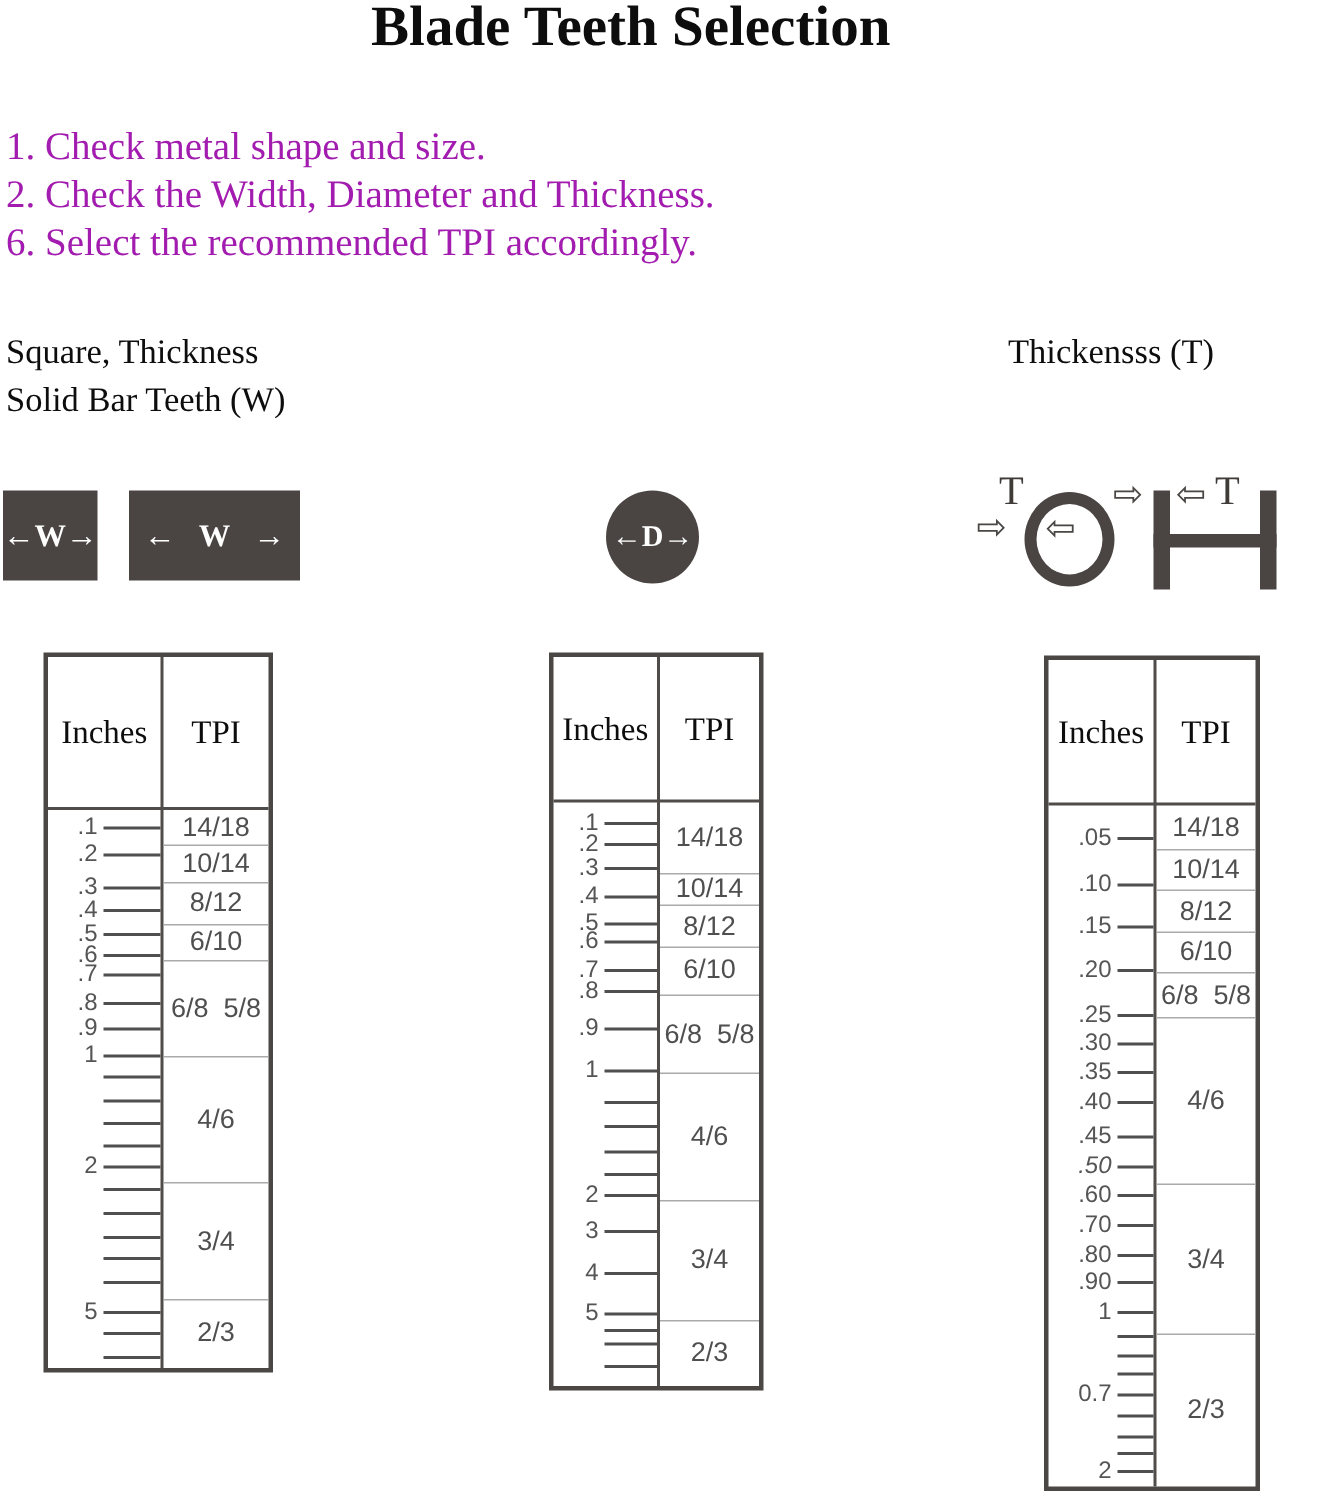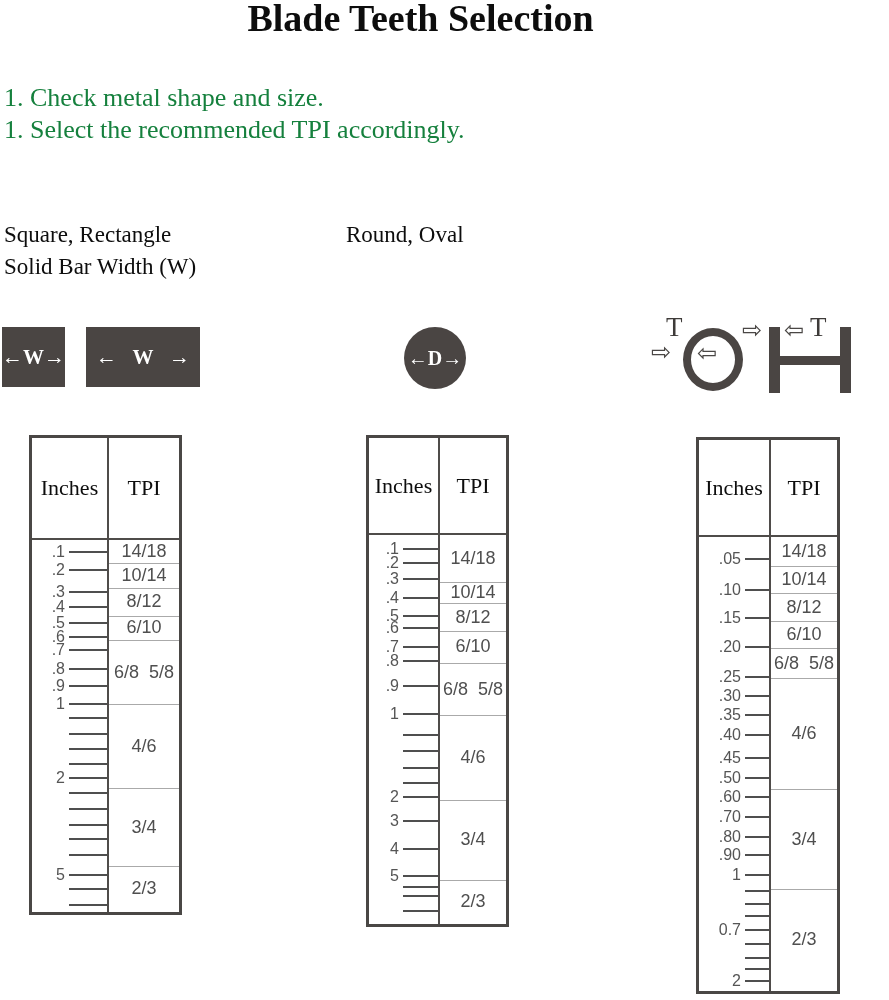--- a/index.html
+++ b/index.html
@@ -1,21 +1,21 @@
 <!DOCTYPE html>
 <html><head>
 <meta charset="utf-8">
 <style>
   html,body{margin:0;padding:0;background:#fff;}
   #canvas{position:relative;width:889px;height:1000px;background:#ffffff;overflow:hidden;
           font-family:"Liberation Serif", serif;color:#111;}
   
   .title{position:absolute;top:-4px;left:-24px;width:889px;text-align:center;
          font-size:38px;font-weight:600;letter-spacing:0px;color:#0d0d0d;}
-  .instructions{position:absolute;left:4px;top:82px;font-size:26px;line-height:32px;color:#15803d;}
+  .instructions{position:absolute;left:4px;top:82px;font-size:26px;line-height:32px;color:#a21caf;}
   .sec{position:absolute;font-size:23px;line-height:32px;color:#0d0d0d;}
   .sec.s0{left:4px;top:219px;} .sec.s1{left:346px;top:219px;} .sec.s2{left:672px;top:219px;}
   
   .solid{position:absolute;background:#4a4543;color:#fff;display:flex;align-items:center;justify-content:center;
          font-weight:bold;font-size:21px;}
   .sq{left:2px;top:327px;width:63px;height:60px;}
   .rc{left:86px;top:327px;width:114px;height:60px;justify-content:space-between;padding:0 10px;box-sizing:border-box;}
   .ci{left:404px;top:327px;width:62px;height:62px;border-radius:50%;font-size:20px;}
   .ring{position:absolute;left:683px;top:328px;width:44px;height:47px;border:8px solid #4a4543;border-radius:50%;background:#fff;}
   .beam-bar{position:absolute;background:#4a4543;}
@@ -41,31 +41,32 @@
 </style>
 </head>
 <body>
 
 <div id="canvas">
 
   <div class="title">Blade Teeth Selection</div>
 
   <div class="instructions">
     <div>1. Check metal shape and size.</div>
-    <div>1. Select the recommended TPI accordingly.</div>
+    <div>2. Check the Width, Diameter and Thickness.</div>
+    <div>6. Select the recommended TPI accordingly.</div>
   </div>
 
   <div class="sec s0">
-    <div>Square, Rectangle</div>
-    <div>Solid Bar Width (W)</div>
+    <div>Square, Thickness</div>
+    <div>Solid Bar Teeth (W)</div>
   </div>
   <div class="sec s1">
-    <div>Round, Oval</div>
   </div>
   <div class="sec s2">
+    <div>Thickensss (T)</div>
   </div>
 
   <div class="solid sq">
       <span>←</span>
       <span>W</span>
       <span>→</span>
     </div>
   <div class="solid rc">
       <span>←</span>
       <span>W</span>
@@ -229,21 +230,21 @@
         <div class="ticklabel" style="top: 30.9%; left: 0px; width: 42px;">.25</div>
         <div class="tickline" style="top: 35.1%; left: 46px; width: 24px;"></div>
         <div class="ticklabel" style="top: 35.1%; left: 0px; width: 42px;">.30</div>
         <div class="tickline" style="top: 39.3%; left: 46px; width: 24px;"></div>
         <div class="ticklabel" style="top: 39.3%; left: 0px; width: 42px;">.35</div>
         <div class="tickline" style="top: 43.7%; left: 46px; width: 24px;"></div>
         <div class="ticklabel" style="top: 43.7%; left: 0px; width: 42px;">.40</div>
         <div class="tickline" style="top: 48.6%; left: 46px; width: 24px;"></div>
         <div class="ticklabel" style="top: 48.6%; left: 0px; width: 42px;">.45</div>
         <div class="tickline" style="top: 53%; left: 46px; width: 24px;"></div>
-        <div class="ticklabel" style="top: 53%; left: 0px; width: 42px;">.50</div>
+        <div class="ticklabel" style="top: 53%; left: 0px; width: 42px; font-style: italic;">.50</div>
         <div class="tickline" style="top: 57.2%; left: 46px; width: 24px;"></div>
         <div class="ticklabel" style="top: 57.2%; left: 0px; width: 42px;">.60</div>
         <div class="tickline" style="top: 61.6%; left: 46px; width: 24px;"></div>
         <div class="ticklabel" style="top: 61.6%; left: 0px; width: 42px;">.70</div>
         <div class="tickline" style="top: 66%; left: 46px; width: 24px;"></div>
         <div class="ticklabel" style="top: 66%; left: 0px; width: 42px;">.80</div>
         <div class="tickline" style="top: 70%; left: 46px; width: 24px;"></div>
         <div class="ticklabel" style="top: 70%; left: 0px; width: 42px;">.90</div>
         <div class="tickline" style="top: 74.4%; left: 46px; width: 24px;"></div>
         <div class="ticklabel" style="top: 74.4%; left: 0px; width: 42px;">1</div>

